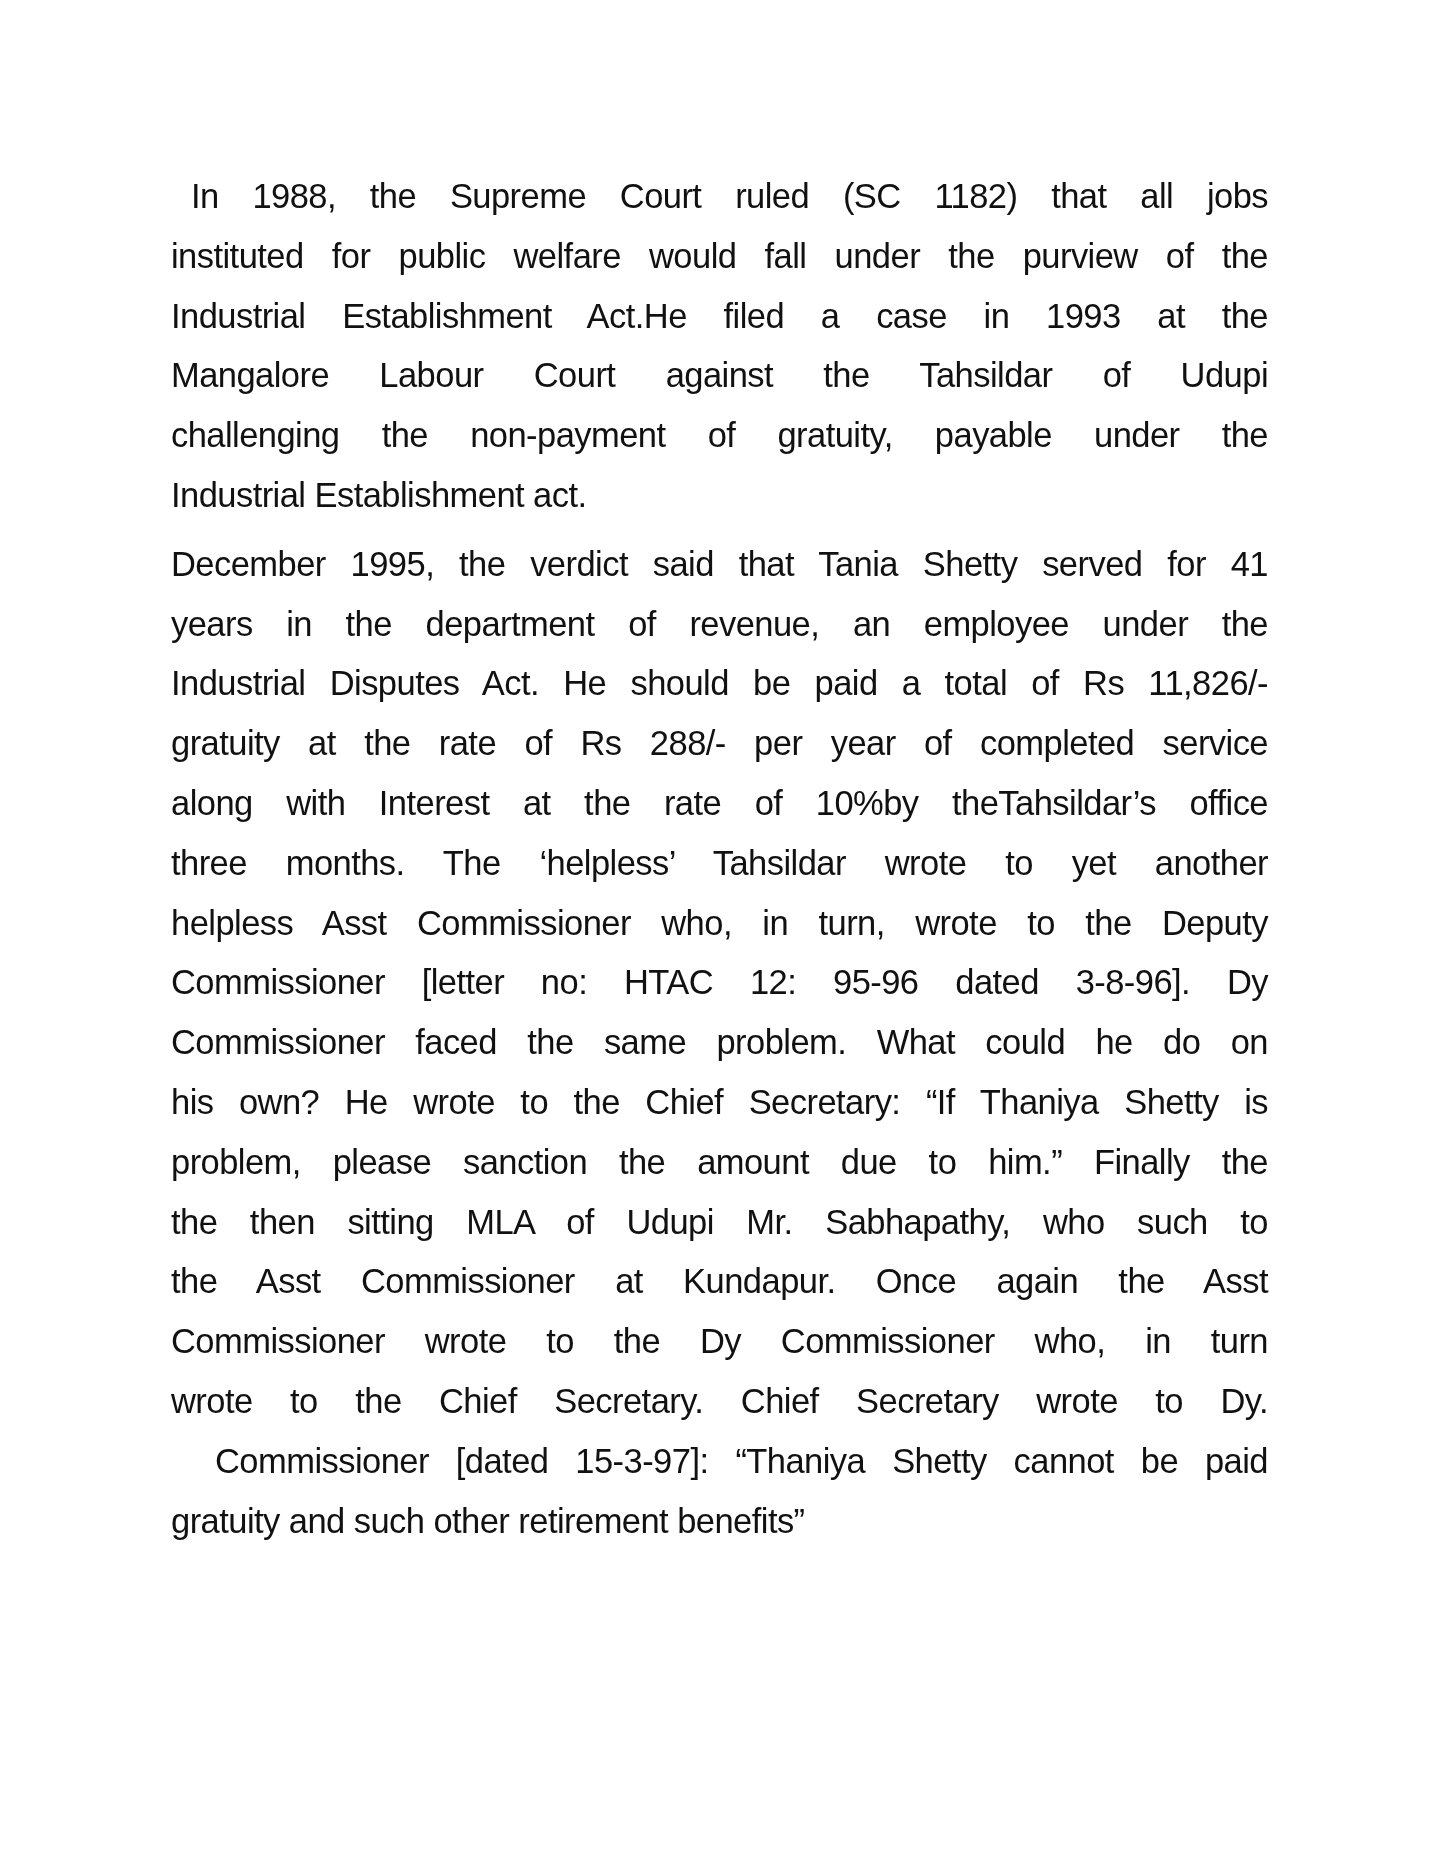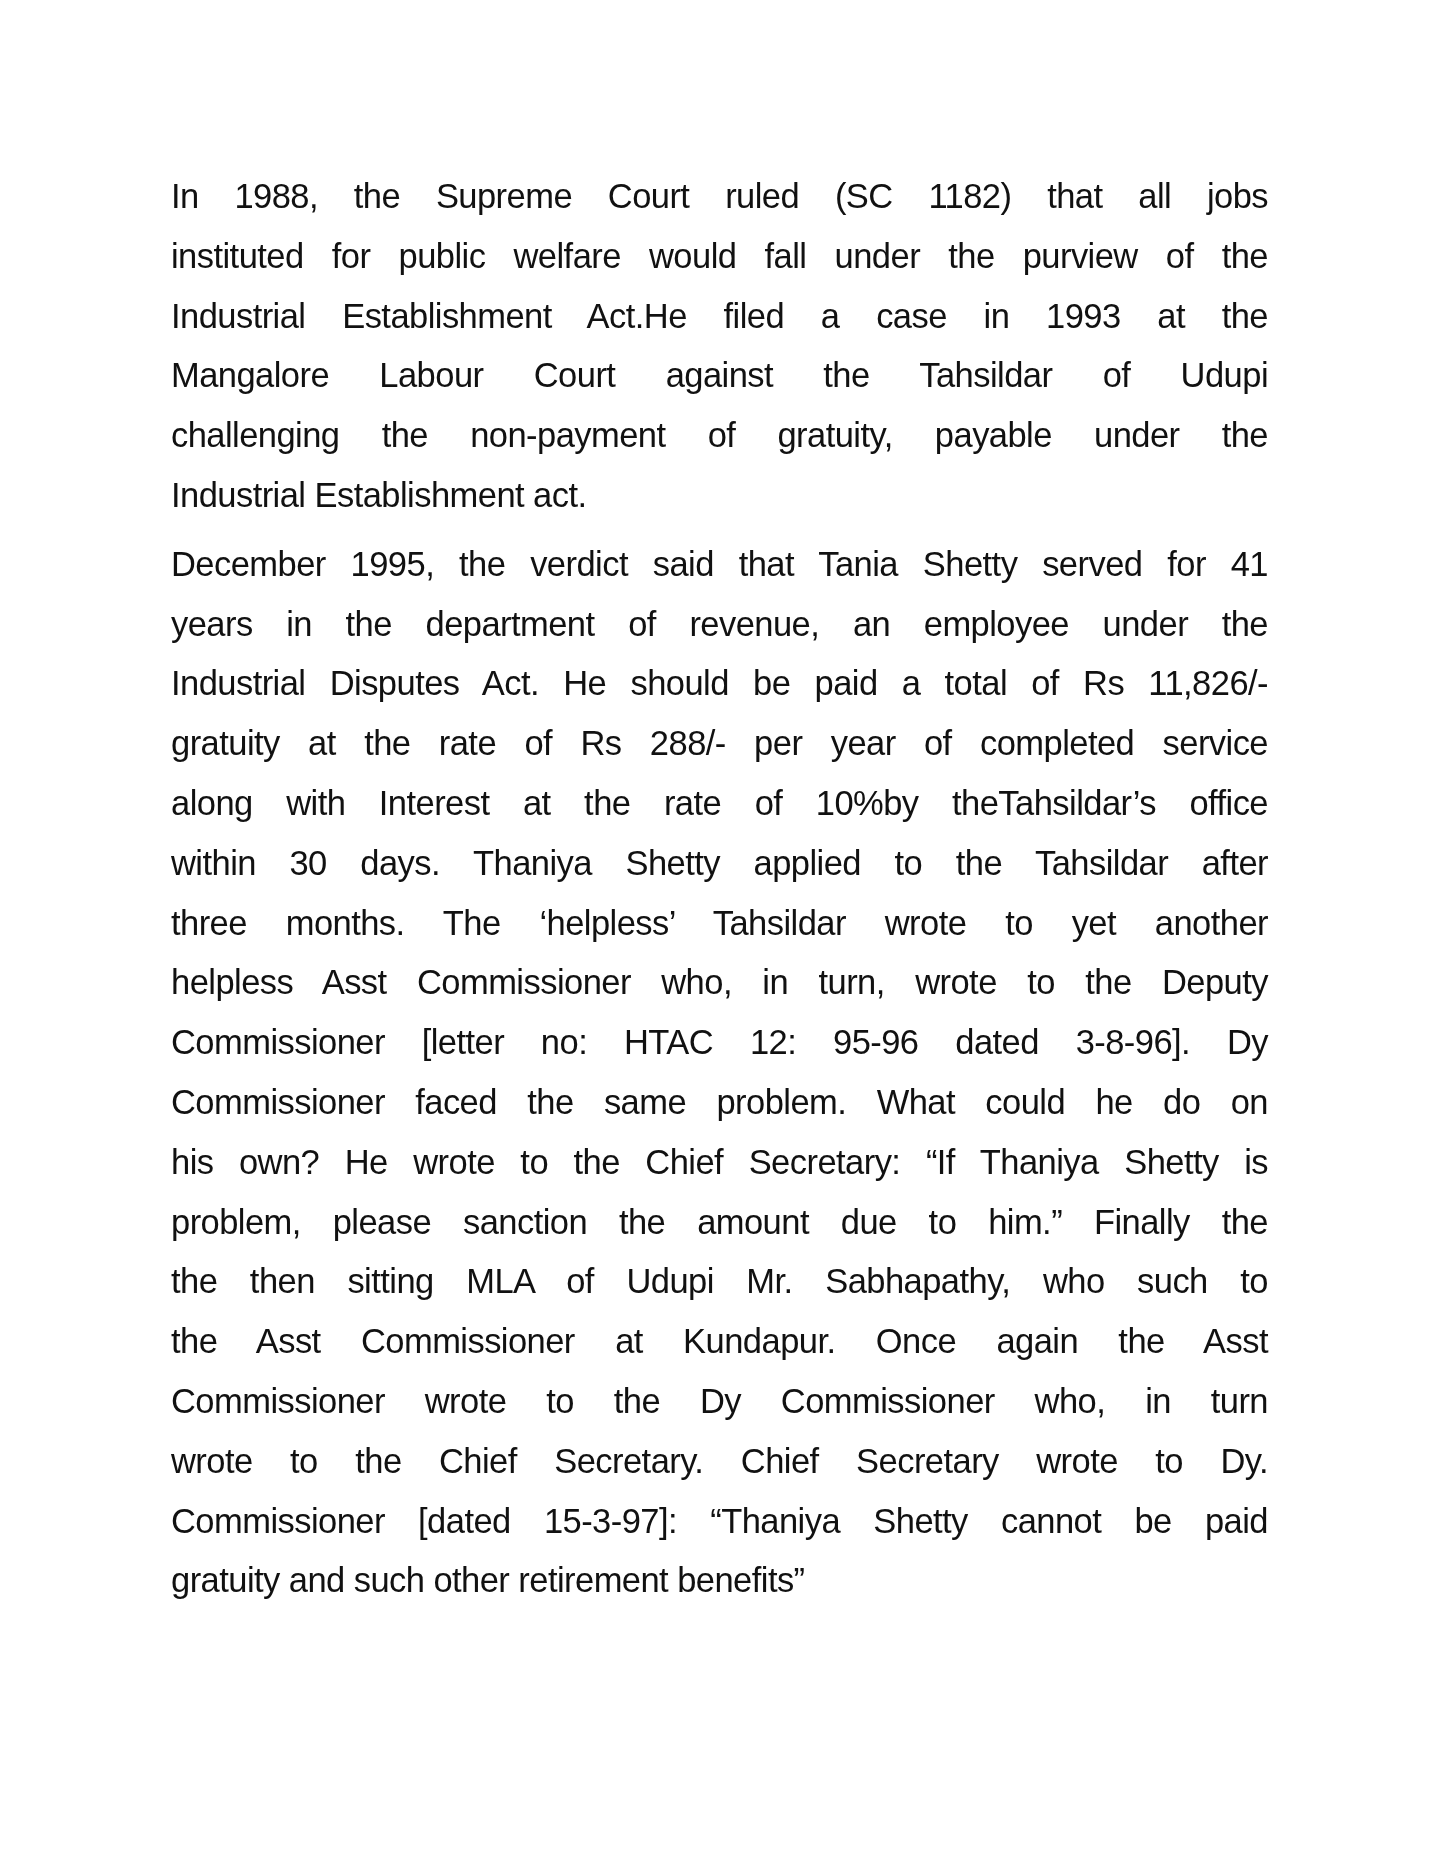--- a/index.html
+++ b/index.html
@@ -49,43 +49,42 @@
       text-align-last: left;
     }
   </style>
 </head>
 <body>
 
 <div class="page">
   <div class="text-column">
 
     <p class="paragraph">
-      <span class="line" style="white-space: nowrap;">In 1988, the Supreme Court ruled (SC 1182) that all jobs</span>
+      <span class="line" style="white-space: nowrap; margin-left: 20px;">In 1988, the Supreme Court ruled (SC 1182) that all jobs</span>
       <span class="line" style="white-space: nowrap;">instituted for public welfare would fall under the purview of the</span>
       <span class="line" style="white-space: nowrap;">Industrial Establishment Act.He filed a case in 1993 at the</span>
       <span class="line" style="white-space: nowrap;">Mangalore Labour Court against the Tahsildar of Udupi</span>
       <span class="line" style="white-space: nowrap;">challenging the non-payment of gratuity, payable under the</span>
       <span class="line last" style="white-space: nowrap;">Industrial Establishment act.</span>
     </p>
 
     <p class="paragraph">
       <span class="line" style="white-space: nowrap;">December 1995, the verdict said that Tania Shetty served for 41</span>
       <span class="line" style="white-space: nowrap;">years in the department of revenue, an employee under the</span>
       <span class="line" style="white-space: nowrap;">Industrial Disputes Act.  He should be paid a total of Rs 11,826/-</span>
       <span class="line" style="white-space: nowrap;">gratuity at the rate of Rs 288/- per year of completed service</span>
       <span class="line" style="white-space: nowrap;">along with Interest at the rate of 10%by theTahsildar’s office</span>
-      <span class="line" style="white-space: nowrap;">within 30 days. Thaniya Shetty applied to the Tahsildar after</span>
       <span class="line" style="white-space: nowrap;">three months. The ‘helpless’ Tahsildar wrote to yet another</span>
       <span class="line" style="white-space: nowrap;">helpless Asst Commissioner   who, in turn, wrote to the Deputy</span>
       <span class="line" style="white-space: nowrap;">Commissioner [letter no: HTAC 12: 95-96 dated 3-8-96]. Dy</span>
       <span class="line" style="white-space: nowrap;">Commissioner faced the same problem. What could he do on</span>
       <span class="line" style="white-space: nowrap;">his own? He wrote to the Chief Secretary: “If Thaniya Shetty is</span>
       <span class="line" style="white-space: nowrap;">problem, please sanction the amount due to him.”  Finally the</span>
       <span class="line" style="white-space: nowrap;">the then sitting MLA of Udupi Mr. Sabhapathy, who such to</span>
       <span class="line" style="white-space: nowrap;">the Asst Commissioner at Kundapur. Once again the Asst</span>
       <span class="line" style="white-space: nowrap;">Commissioner wrote to the Dy Commissioner who, in turn</span>
       <span class="line" style="white-space: nowrap;">wrote to the Chief Secretary.  Chief Secretary wrote to Dy.</span>
-      <span class="line" style="white-space: nowrap;">Commissioner [dated 15-3-97]: “Thaniya Shetty cannot be paid</span>
+      <span class="line" style="white-space: nowrap; margin-left: 44px;">Commissioner [dated 15-3-97]: “Thaniya Shetty cannot be paid</span>
       <span class="line last" style="white-space: nowrap;">gratuity and such other retirement benefits”</span>
     </p>
 
   </div>
 </div>
 
 </body></html>

